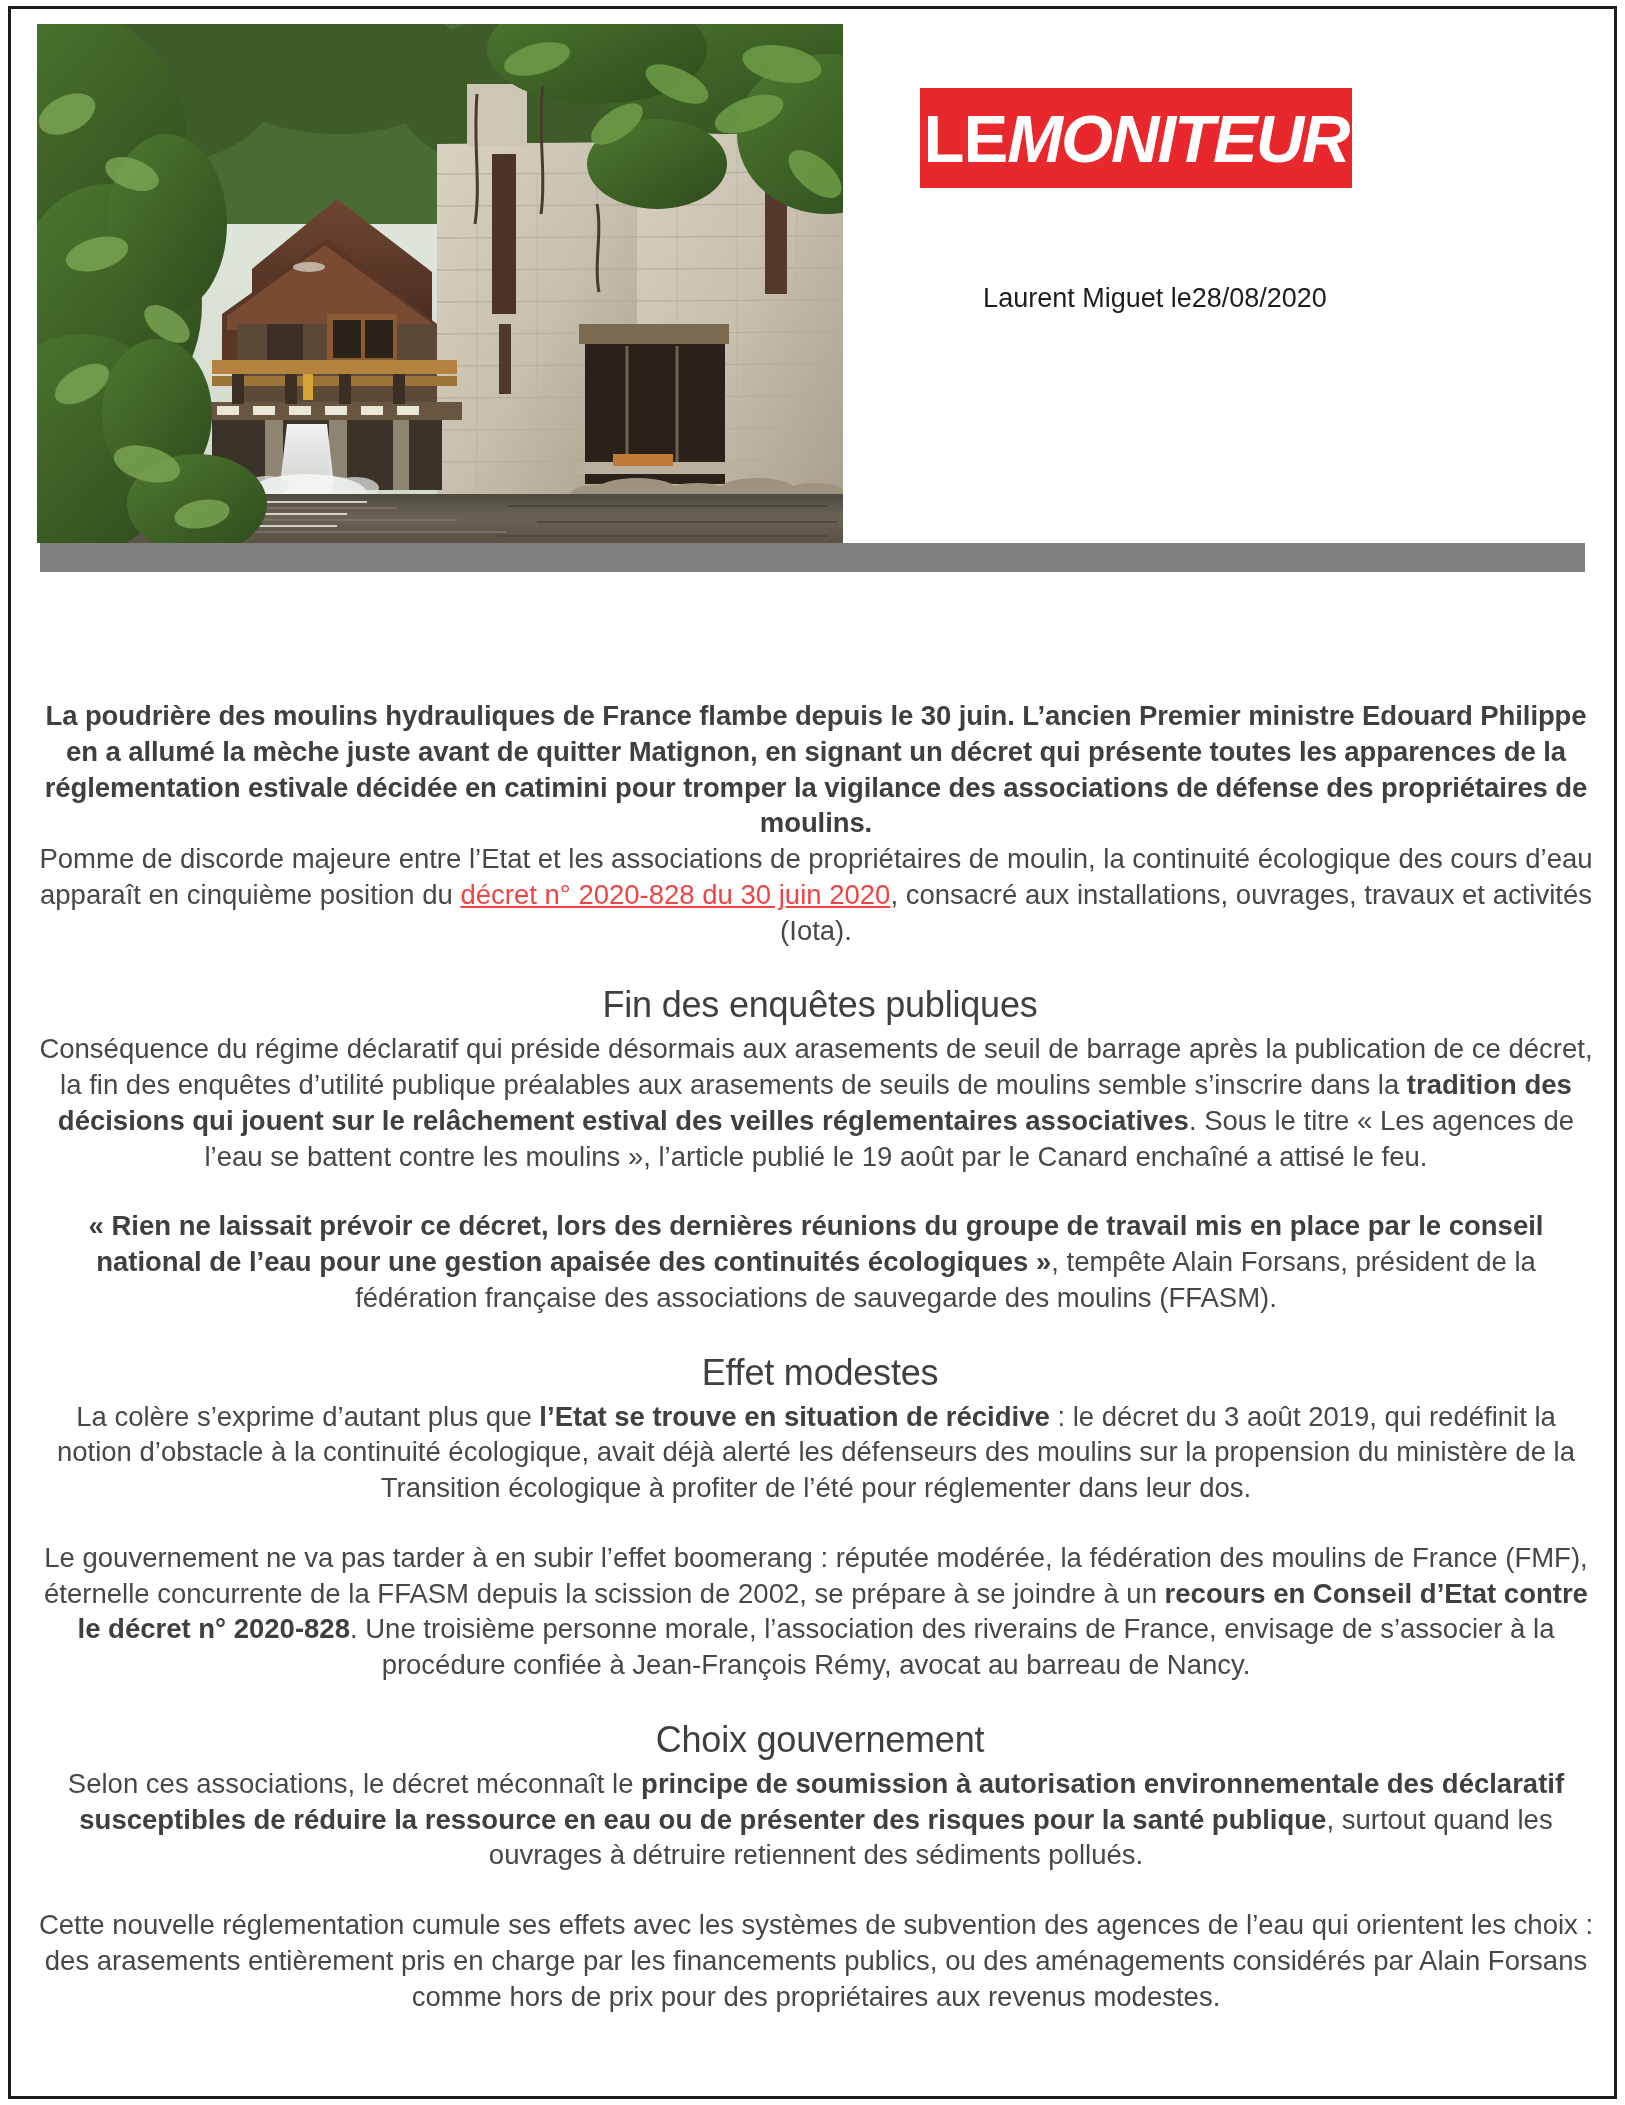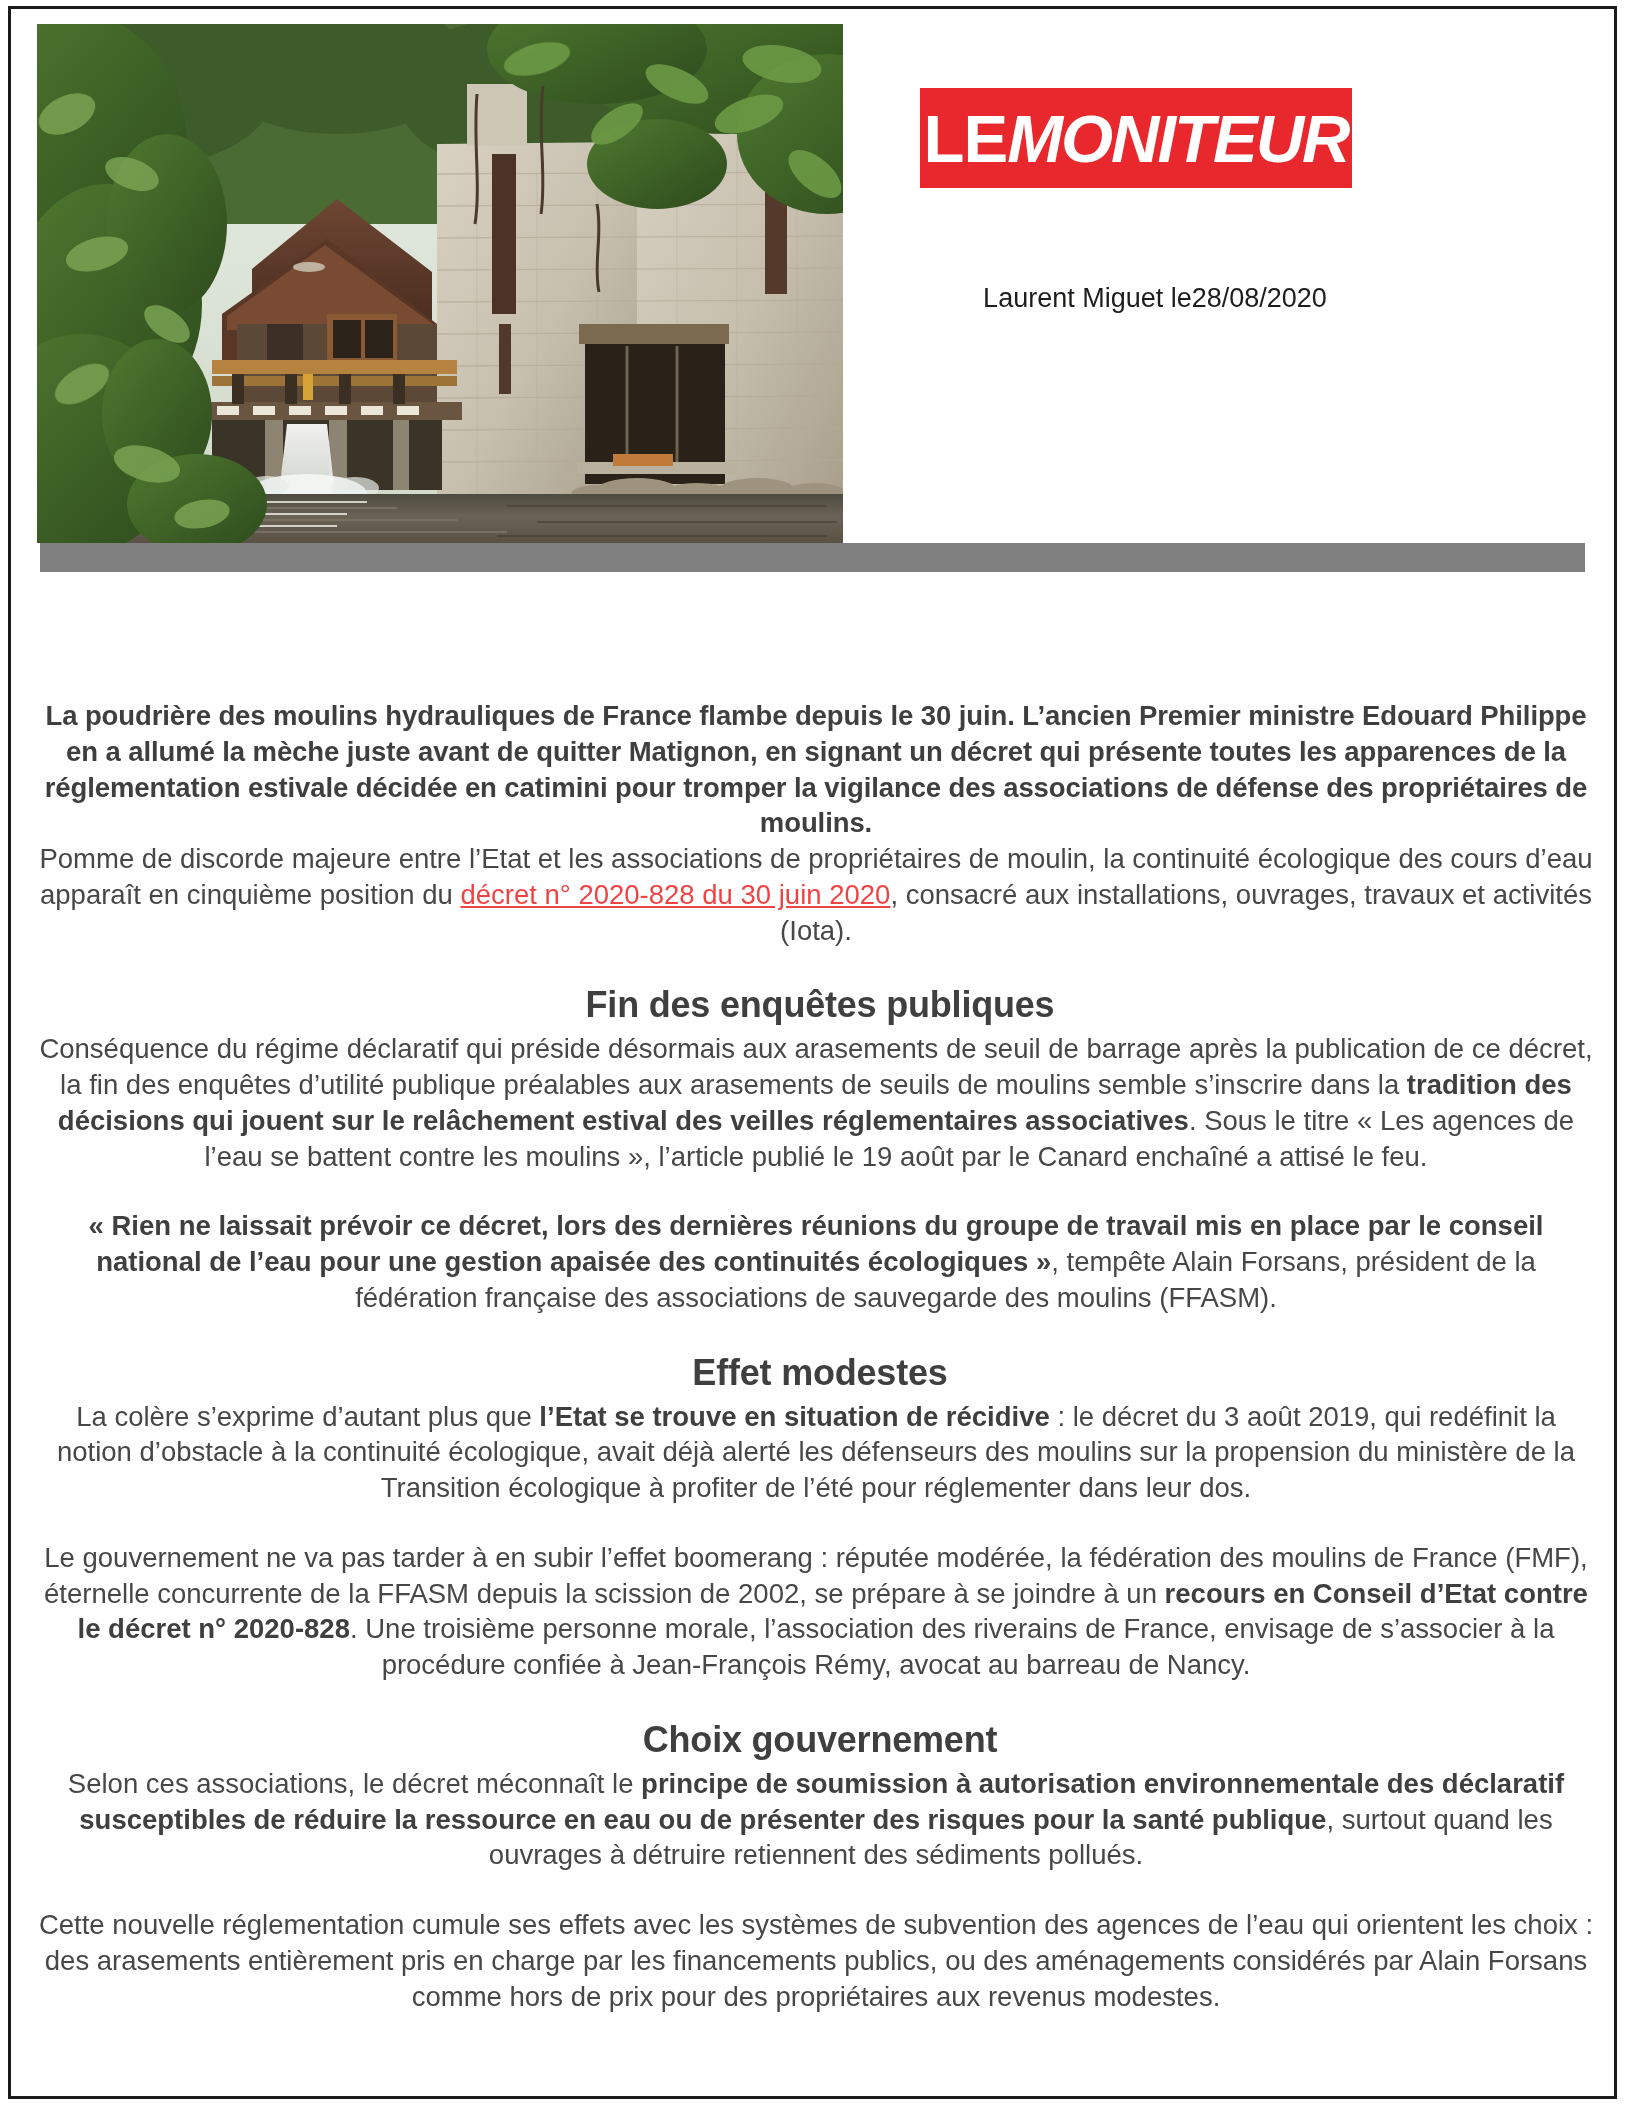--- a/index.html
+++ b/index.html
@@ -145,21 +145,21 @@
     letter-spacing: -0.1px;
   }
   .body-p {
     margin-bottom: 0;
   }
   .gap {
     height: 34px;
   }
   h2.section {
     font-size: 36px;
-    font-weight: bold;
+    font-weight: normal;
     color: #3f3f3f;
     margin: 0 0 4px 8px;
     letter-spacing: -0.2px;
     line-height: 1.25;
   }
   .strong {
     font-weight: bold;
     color: #3f3f3f;
   }
   .link {

